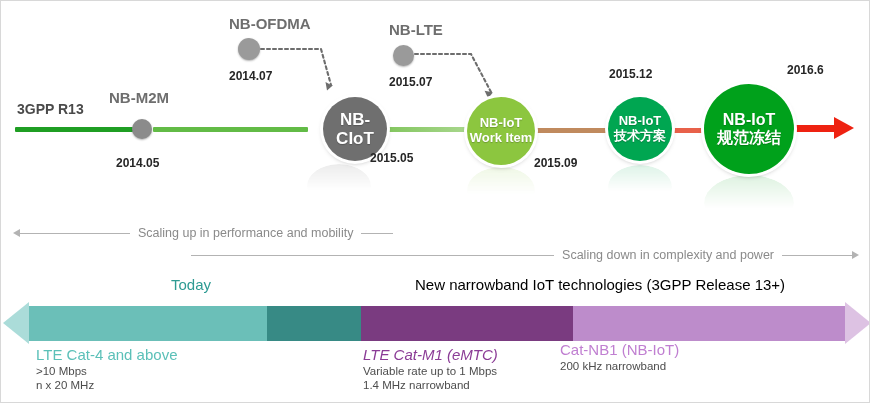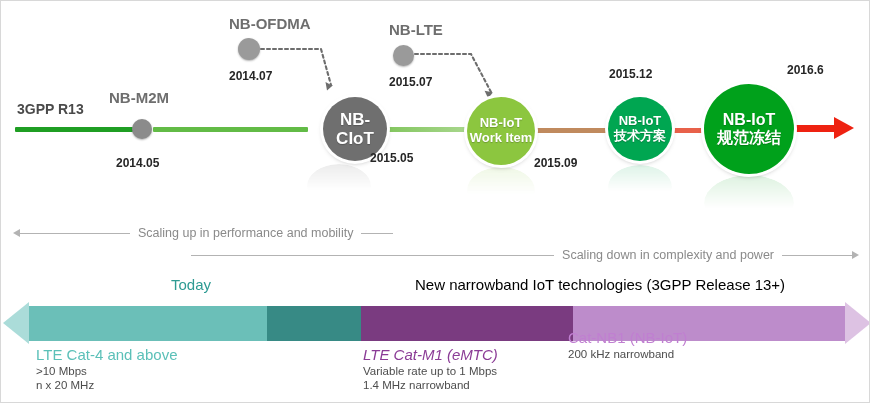--- a/index.html
+++ b/index.html
@@ -160,18 +160,18 @@
     <div class="cline">n x 20 MHz</div>
   </div>
 
 
   <div class="cat" style="left:362px;top:345px;">
     <div class="cname" style="color:#8b3c96;font-style:italic;">LTE Cat-M1 (eMTC)</div>
     <div class="cline">Variable rate up to 1 Mbps</div>
     <div class="cline">1.4 MHz narrowband</div>
   </div>
 
-  <div class="cat" style="left:559px;top:328px;margin-left:8px;">
+  <div class="cat" style="left:559px;top:340px;">
     <div class="cname" style="color:#c07fd1;">Cat-NB1 (NB-IoT)</div>
     <div class="cline">200 kHz narrowband</div>
   </div>
 
 </div>
 
 </body></html>

